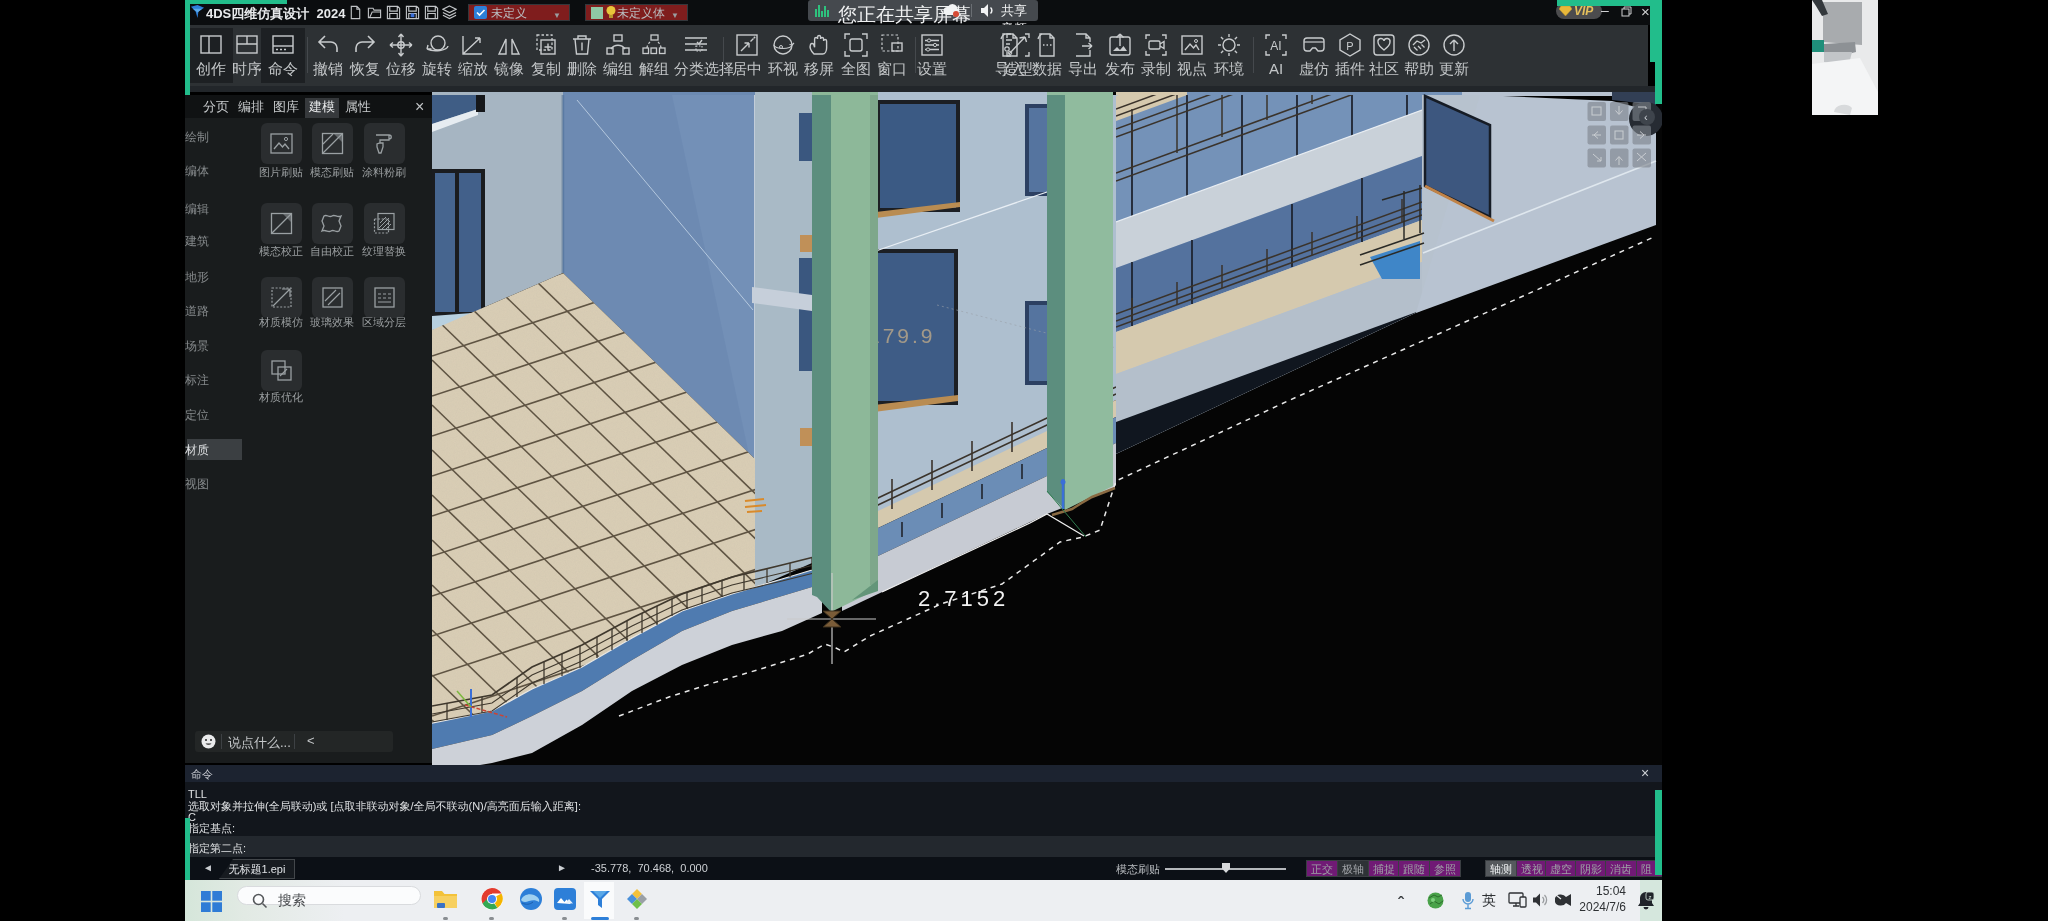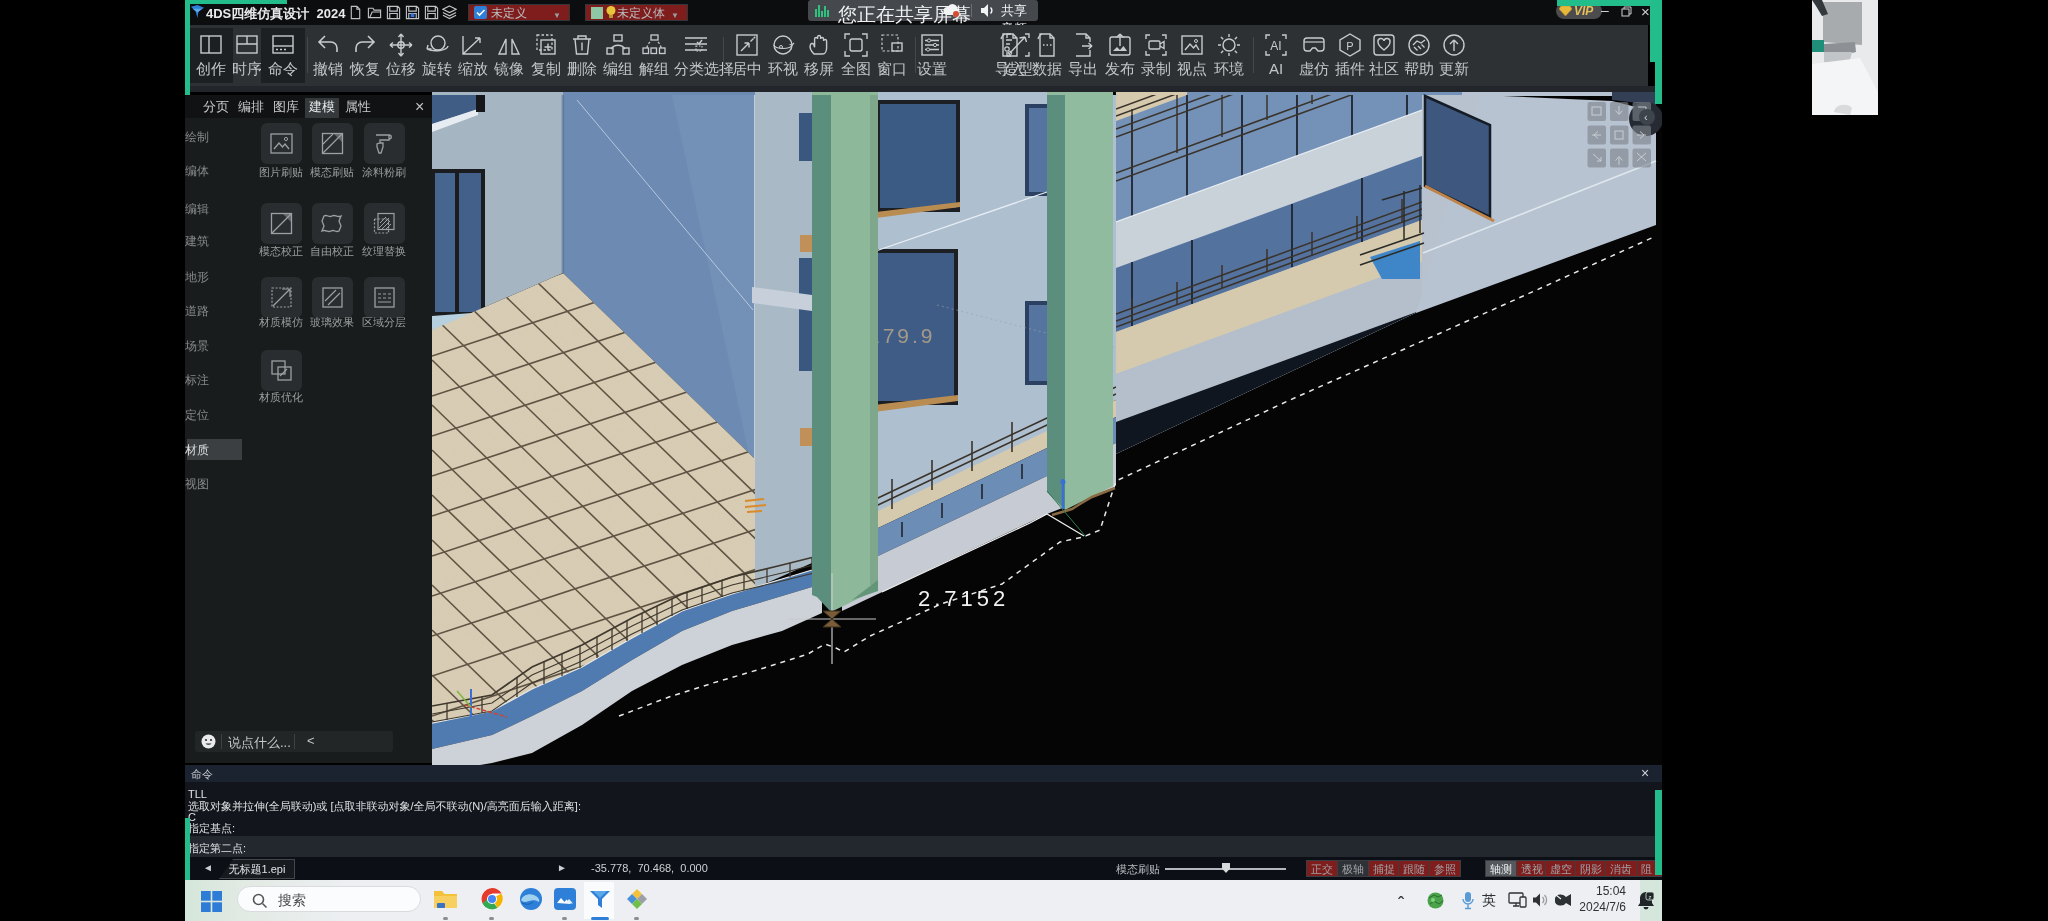--- a/index.html
+++ b/index.html
@@ -26,21 +26,21 @@
 .pside{position:absolute;left:0;color:#85898b;font-size:12px;width:57px;text-align:left}
 .pbox{position:absolute;width:41px;height:41px;background:#2a2d2f;border-radius:6px}
 .pbox svg{display:block;margin:8px auto}
 .plab{position:absolute;color:#9b9fa1;font-size:11px;white-space:nowrap;transform:translateX(-50%)}
 
 #cmdpanel{position:absolute;left:0;top:765px;width:1477px;height:92px;background:#12161c}
 #cmdbar{position:absolute;left:0;top:0;width:1477px;height:17px;background:#1c2330;color:#c7cad0;font-size:11px}
 .cline{position:absolute;left:3px;color:#dfe1e3;font-size:11px;white-space:pre}
 
 #statusbar{position:absolute;left:0;top:857px;width:1477px;height:23px;background:#0c1016;color:#b6b9bd;font-size:11px}
-.sbtn{position:absolute;top:3px;height:17px;line-height:16px;padding:0 4px;background:#7f1d1d;border:1px solid #3a3e42;color:#9ea1a5;font-size:11px}
+.sbtn{position:absolute;top:3px;height:17px;line-height:16px;padding:0 4px;background:#701a75;border:1px solid #3a3e42;color:#9ea1a5;font-size:11px}
 
 #taskbar{position:absolute;left:0;top:880px;width:1477px;height:41px;background:linear-gradient(90deg,#d5e6da 0px,#e2eae4 60px,#edeff2 160px)}
 .tray{position:absolute;color:#3a3d40;font-size:13px;top:12px}
 
 .gb{position:absolute;background:#22bd8b}
 </style></head>
 <body>
 <div id="app">
 <div id="titlebar">
 <svg class="tico" style="left:5px;top:4px" width="16" height="16" viewBox="0 0 16 16">
@@ -796,21 +796,21 @@
 <div class="sbtn" style="left:1420px">消齿</div>
 <div class="sbtn" style="left:1451px;border-right:none">阻光</div>
 </div>
 <div id="taskbar">
 <svg class="abs" style="left:16px;top:11px" width="21" height="21" viewBox="0 0 21 21">
         <rect x="0" y="0" width="9.7" height="9.7" fill="#2f7cd6"></rect>
         <rect x="11.3" y="0" width="9.7" height="9.7" fill="#2f7cd6"></rect>
         <rect x="0" y="11.3" width="9.7" height="9.7" fill="#2f7cd6"></rect>
         <rect x="11.3" y="11.3" width="9.7" height="9.7" fill="#2f7cd6"></rect>
       </svg>
-<div class="abs" style="left:52px;top:6px;width:184px;height:26px;background:#fbfcfd;border:1px solid #d9dbde;border-radius:15px">
+<div class="abs" style="left:52px;top:6px;width:184px;height:19px;background:#fbfcfd;border:1px solid #d9dbde;border-radius:15px">
 <svg class="abs" style="left:14px;top:6px" width="16" height="16" viewBox="0 0 16 16">
           <circle cx="6.5" cy="6.5" r="5" fill="none" stroke="#54575a" stroke-width="1.6"></circle>
           <path d="M10.5 10.5 L14.5 14.5" stroke="#54575a" stroke-width="1.6"></path>
         </svg>
 <span class="abs" style="left:40px;top:5px;color:#4a4d50;font-size:14px">搜索</span>
 </div>
 <svg class="abs" style="left:248px;top:7px" width="25" height="25" viewBox="0 0 25 25">
         <path d="M1 4 h8 l2.5 3 H24 v14 H1 Z" fill="#f3c23a"></path>
         <path d="M1 9 H24 V21 H1 Z" fill="#f7d060"></path>
         <rect x="4" y="16" width="8" height="5" rx="1" fill="#3a72c4"></rect>

